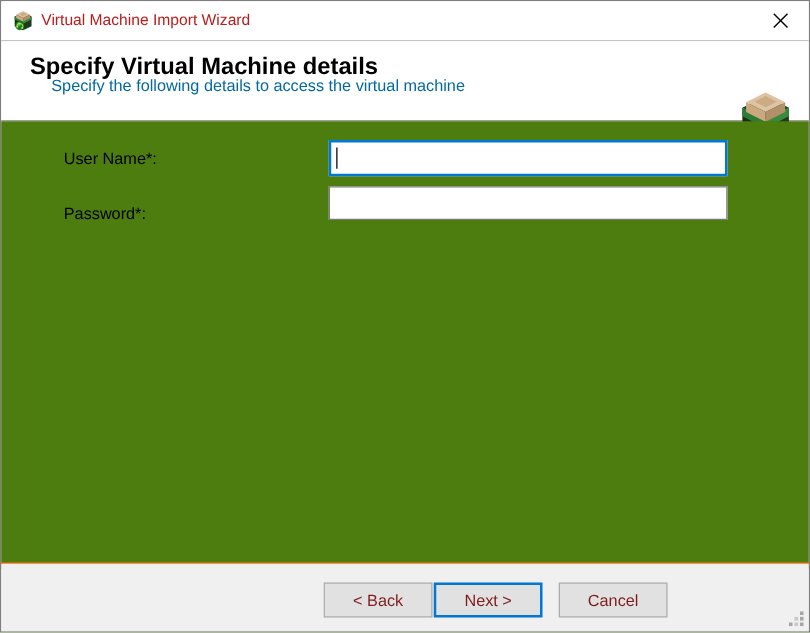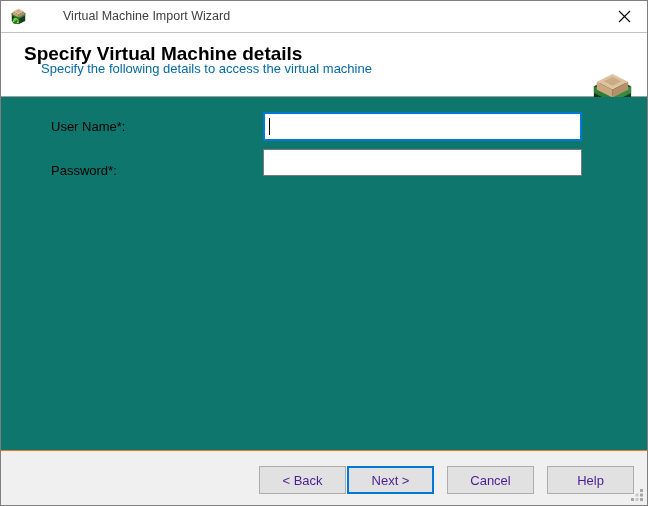--- a/index.html
+++ b/index.html
@@ -13,21 +13,21 @@
     border:1px solid #7f7f7f;background:#f0f0f0;
   }
   
   .titlebar{
     position:absolute;top:0;left:0;right:0;height:31px;
     background:#ffffff;border-bottom:1px solid #c3c3c3;
   }
   .app-icon{position:absolute;left:9px;top:7px;width:17px;height:17px;}
   .window-title{
     position:absolute;left:32px;top:0;height:31px;line-height:31px;
-    font-size:12.5px;color:#404040;white-space:nowrap;margin-left:30px;
+    font-size:12.5px;color:#b91c1c;white-space:nowrap;
   }
   .close-btn{
     position:absolute;right:0;top:0;width:46px;height:30px;
     background:transparent;border:none;padding:0;cursor:pointer;
     display:flex;align-items:center;justify-content:center;
   }
   
   .header{
     position:absolute;top:32px;left:0;right:0;height:63px;
     background:#ffffff;border-bottom:1px solid #a0a0a0;
@@ -37,21 +37,21 @@
     font-size:19px;font-weight:bold;color:#000000;white-space:nowrap;
   }
   .header-subtitle{
     position:absolute;left:40px;top:28px;
     font-size:13px;color:#0369a1;white-space:nowrap;
   }
   .header-icon{position:absolute;left:588px;top:38px;width:47px;height:49px;}
   
   .content{
     position:absolute;top:96px;left:0;right:0;height:353px;
-    background:#0f766e;border-bottom:5px solid #f97316;box-sizing:content-box;padding-left:23px;
+    background:#4d7c0f;border-bottom:5px solid #f97316;box-sizing:content-box;padding-left:23px;
   }
   .field-label{
     position:absolute;left:50px;font-size:13px;color:#000000;white-space:nowrap;
   }
   .label-username{top:16px;height:28px;line-height:28px;}
   .label-password{top:60px;height:27px;line-height:27px;}
   .text-input{
     position:absolute;left:262px;width:319px;box-sizing:border-box;
     background:#ffffff;font-family:"Liberation Sans", sans-serif;
     font-size:13px;padding:0 4px;outline:none;
@@ -61,21 +61,21 @@
   .caret{
     position:absolute;left:268px;top:21px;width:1px;height:17px;background:#000000;
   }
   
   .footer{
     position:absolute;top:450px;left:0;right:0;bottom:0;background:#f0f0f0;
   }
   .btn{
     position:absolute;top:15px;height:28px;box-sizing:border-box;
     background:#e1e1e1;border:1px solid #adadad;
-    font-family:"Liberation Sans", sans-serif;font-size:13px;color:#4c1d95;
+    font-family:"Liberation Sans", sans-serif;font-size:13px;color:#7f1d1d;
     padding:0;cursor:pointer;
   }
   .btn-back{left:258px;width:87px;}
   .btn-next{left:346px;width:87px;border:2px solid #0078d7;}
   .btn-cancel{left:446px;width:87px;}
   .btn-help{left:546px;width:87px;}
   .resize-grip{position:absolute;right:4px;bottom:4px;width:12px;height:12px;cursor:nwse-resize;}
   .hidden-defs{position:absolute;width:0;height:0;overflow:hidden;}
 </style>
 </head>
@@ -135,21 +135,20 @@
     <div class="caret"></div>
 
     <label class="field-label label-password">Password*:</label>
     <input class="text-input input-password" type="password" value="" style="">
   </div>
 
   <div class="footer">
     <button class="btn btn-back">&lt; Back</button>
     <button class="btn btn-next">Next &gt;</button>
     <button class="btn btn-cancel">Cancel</button>
-    <button class="btn btn-help">Help</button>
 
     <svg class="resize-grip" viewBox="0 0 12 12">
       <rect x="9" y="0" width="3" height="3" fill="#a6a6a6"></rect>
       <rect x="4.5" y="4.5" width="3" height="3" fill="#c9c9c9"></rect>
       <rect x="9" y="4.5" width="3" height="3" fill="#a6a6a6"></rect>
       <rect x="0" y="9" width="3" height="3" fill="#a6a6a6"></rect>
       <rect x="4.5" y="9" width="3" height="3" fill="#c9c9c9"></rect>
       <rect x="9" y="9" width="3" height="3" fill="#a6a6a6"></rect>
     </svg>
   </div>

